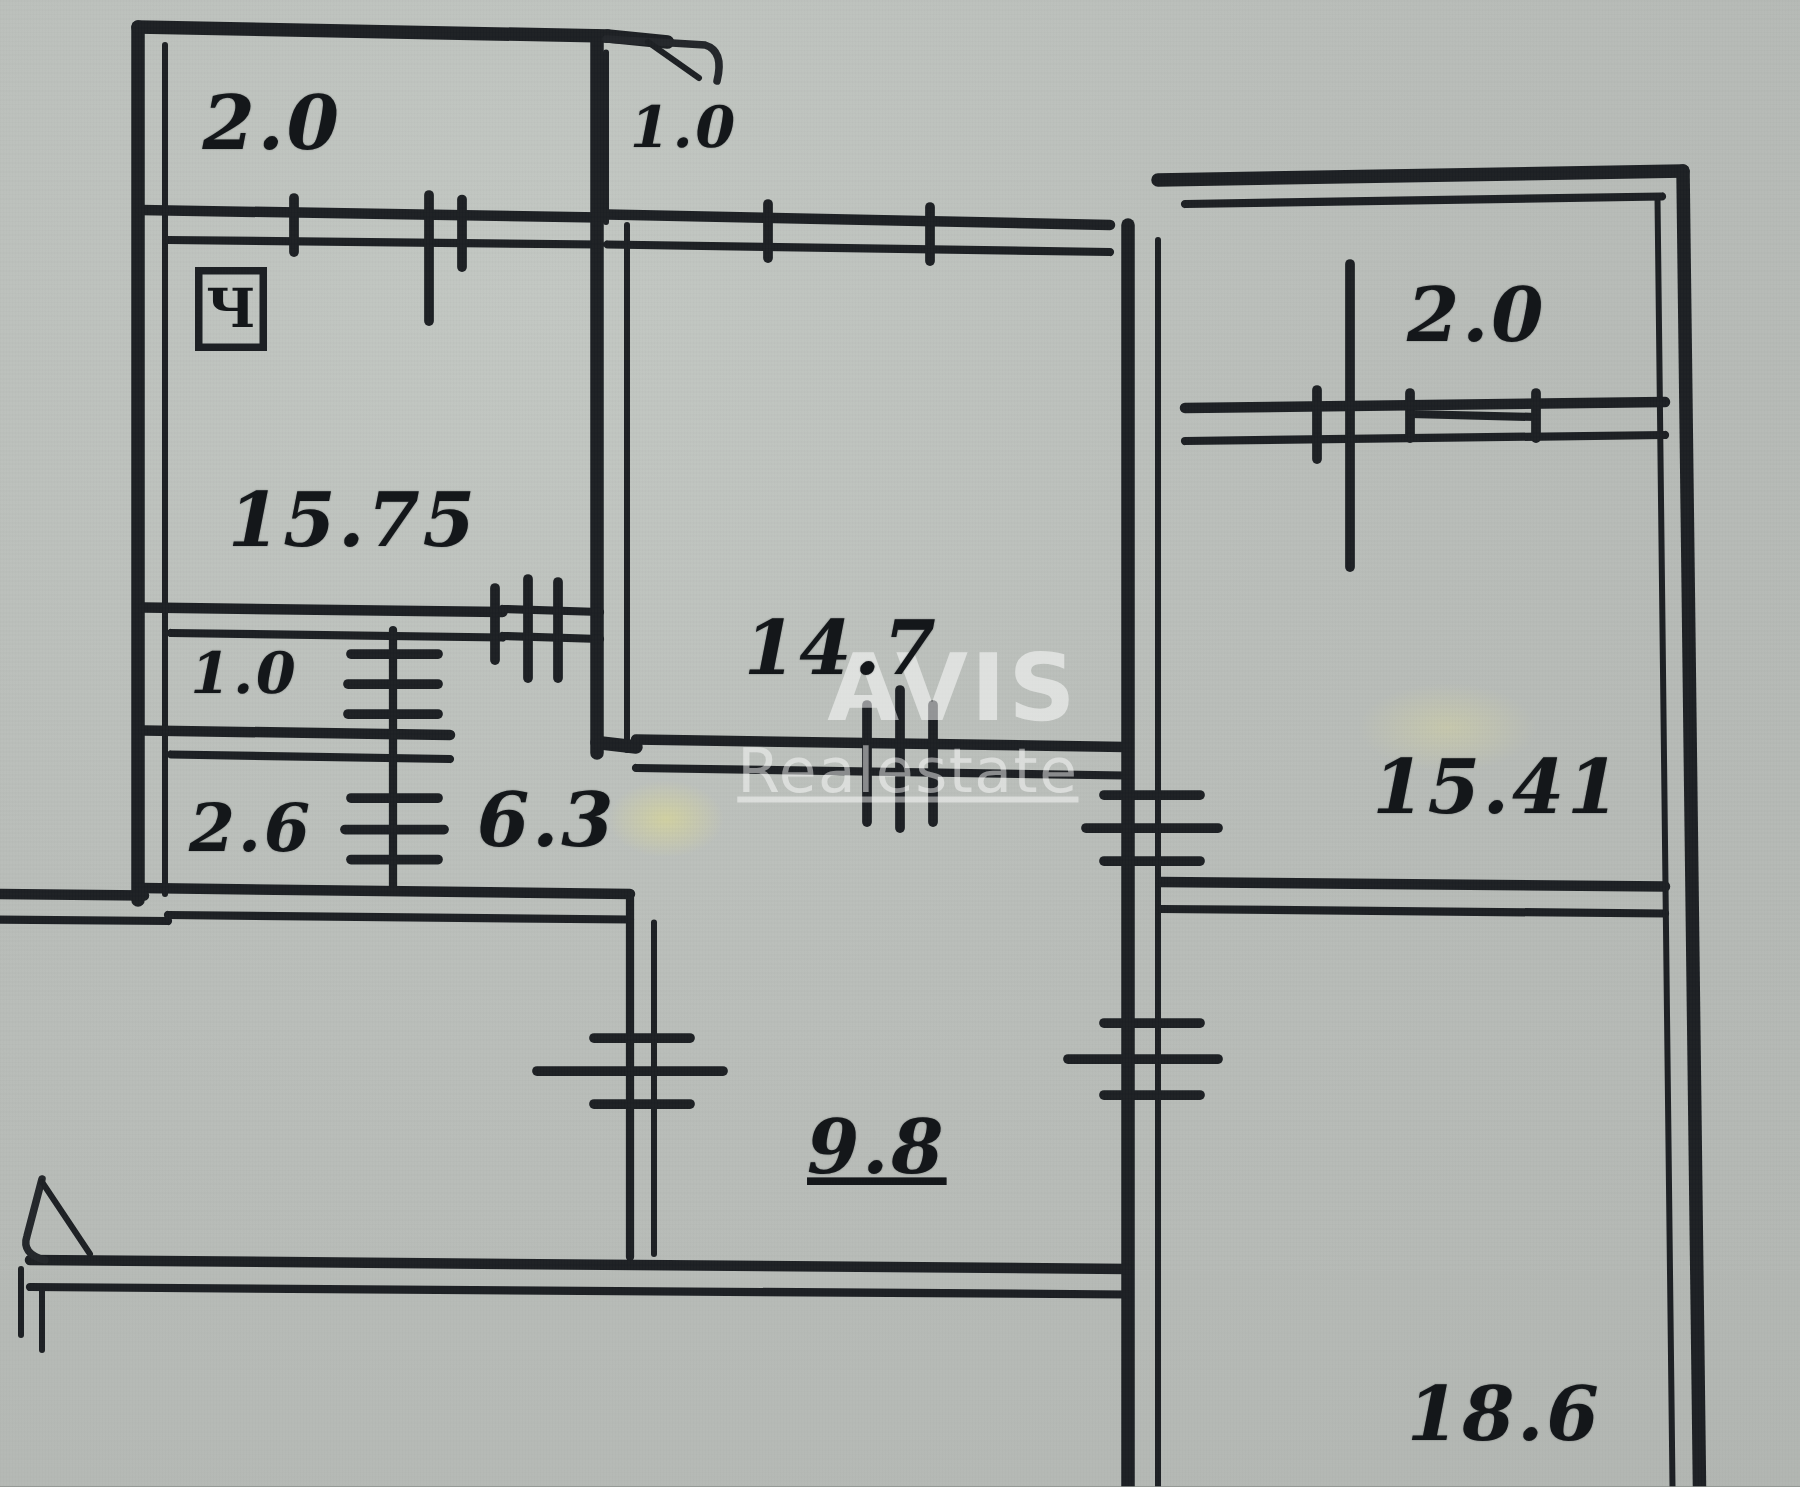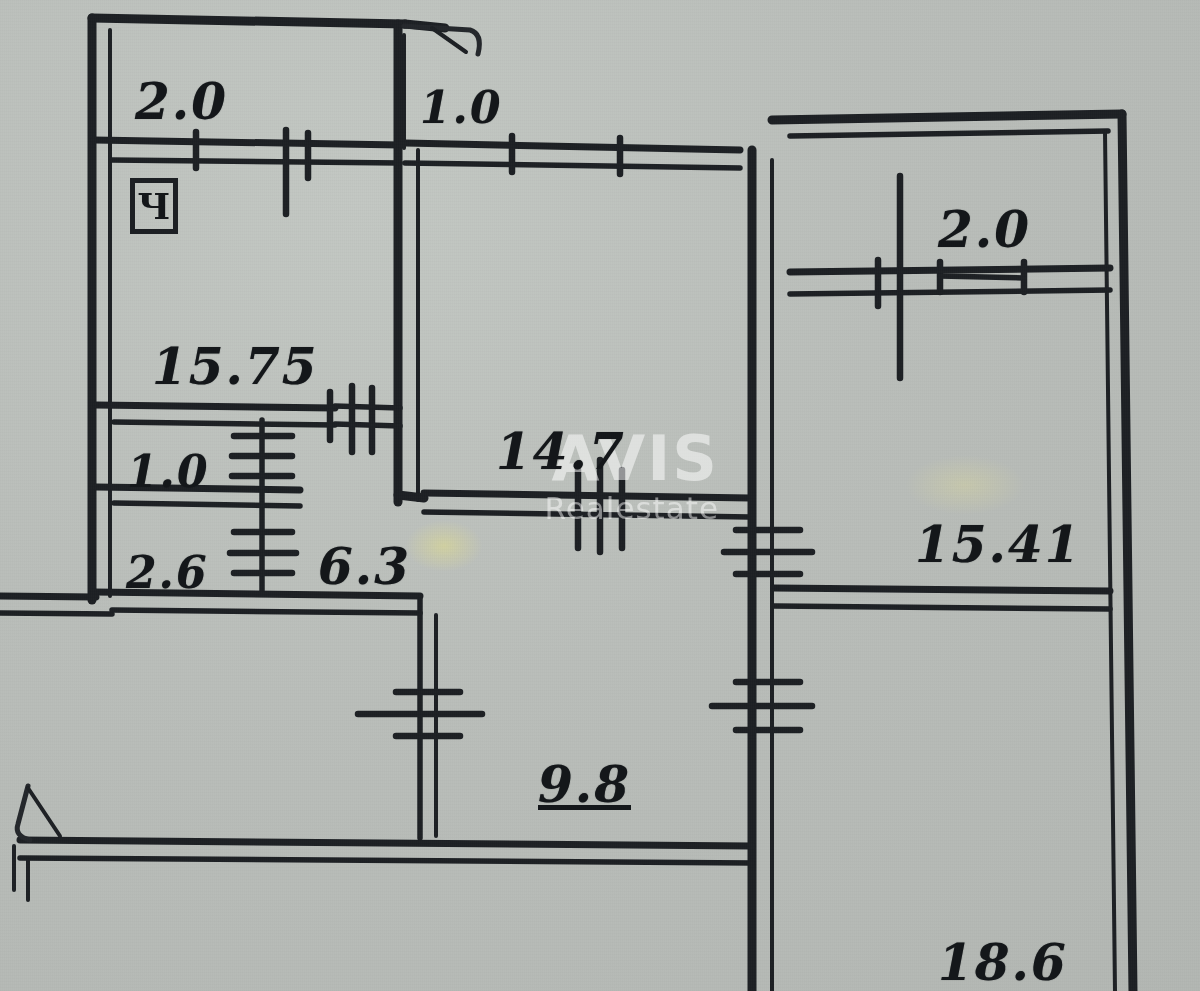--- a/index.html
+++ b/index.html
@@ -52,25 +52,24 @@
   .dim {
     position: absolute;
     color: #14171a;
     font-family: "DejaVu Serif", serif;
     font-style: italic;
     font-weight: 700;
     white-space: nowrap;
     letter-spacing: 2px;
     text-shadow: 0 0 1px rgba(20,23,26,.5);
     transform-origin: left top;
-    margin-top: 20px;
   }
   .dim.d-lg  { font-size: 50px; }
   .dim.d-md  { font-size: 44px; }
-  .dim.d-sm  { font-size: 44px; }
+  .dim.d-sm  { font-size: 38px; }
 
   .room-mark {
     position: absolute;
     color: #14171a;
     font-family: "DejaVu Serif", serif;
     font-weight: 700;
     font-size: 34px;
     line-height: 1;
   }
 
@@ -88,24 +87,25 @@
     font-family: "DejaVu Sans", sans-serif;
     font-weight: 700;
     font-size: 62px;
     line-height: .95;
     color: rgba(255,255,255,.52);
     letter-spacing: 2px;
   }
   #watermark .wm-sub {
     font-family: "DejaVu Sans", sans-serif;
     font-weight: 400;
-    font-size: 31px;
+    font-size: 41px;
     line-height: 1.25;
     color: rgba(255,255,255,.48);
     letter-spacing: 1px;
+    text-decoration: underline;
   }
   .yellow-smudge {
     position: absolute;
     left: 405px; top: 520px;
     width: 78px; height: 52px;
     border-radius: 50%;
     background: radial-gradient(ellipse, rgba(226,222,140,.55), rgba(226,222,140,0) 70%);
     pointer-events: none;
   }
   .yellow-smudge.s2 {

